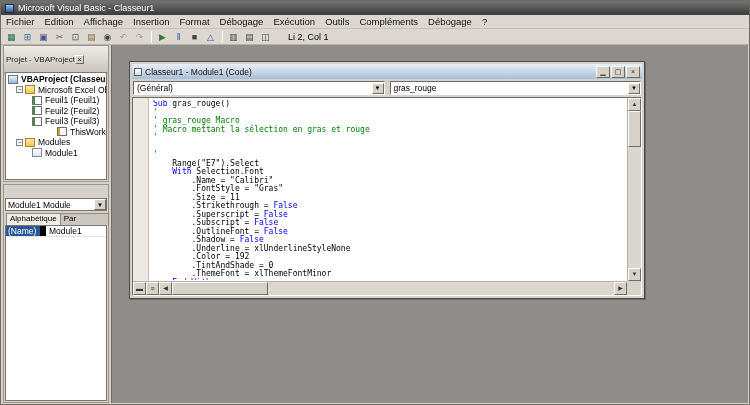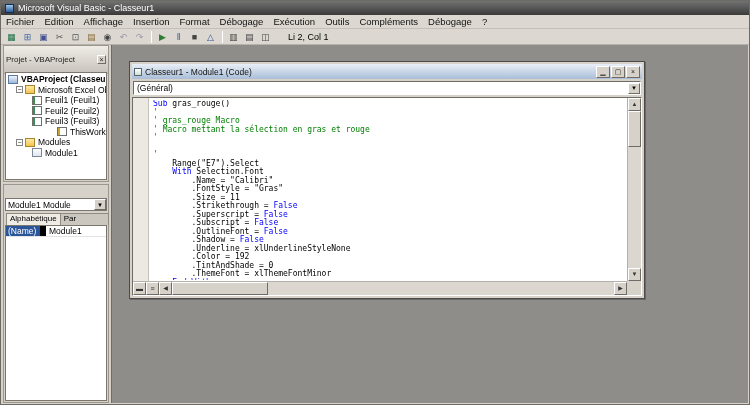--- a/index.html
+++ b/index.html
@@ -19,21 +19,21 @@
   .pos-ind{margin-left:14px;font-size:9px;color:#000}
 
   
   .r3d{background:#d6d2ca;border:1px solid;border-color:#fff #6f6c66 #6f6c66 #fff}
   .s3d{border:1px solid;border-color:#6f6c66 #fff #fff #6f6c66}
 
   
   .panel{position:absolute;left:2px;width:106px;background:#d6d2ca;border:1px solid #9b978f}
   .panel-project{top:44px;height:137px}
   .panel-props{top:183px;height:219px}
-  .panel-header{height:28px;background:linear-gradient(#efece6,#c8c4bc);border-bottom:1px solid #a9a59d;display:flex;align-items:center;justify-content:space-between;padding:0 2px;font-size:8px;color:#222}
+  .panel-header{height:28px;background:linear-gradient(#efece6,#c8c4bc);border-bottom:1px solid #a9a59d;display:flex;align-items:center;justify-content:flex-start;padding:0 2px;font-size:8px;color:#222}
   .panel-close{width:9px;height:9px;font-size:7px;line-height:7px;text-align:center;flex:none;cursor:default}
   .proj-toolbar{height:14px;display:flex;align-items:center;gap:2px;padding:1px 2px}
   .proj-btn{width:14px;height:12px;display:flex;align-items:center;justify-content:center;font-size:8px;color:#35507a}
   .tree{position:absolute;top:26px;left:1px;right:1px;bottom:1px;background:#fff;border:1px solid #7a766e;overflow:hidden;font-size:8.5px;padding-top:1px}
   .tree-row{display:flex;align-items:center;height:10.5px;white-space:nowrap;overflow:hidden}
   .expander{width:7px;height:7px;flex:none;border:1px solid #848484;background:#fff;font-size:7px;line-height:5px;text-align:center;margin-right:2px;color:#333}
   .ti{width:10px;height:9px;flex:none;display:inline-block;margin-right:3px;border:1px solid #777}
   .ti-project{background:linear-gradient(#eef4fb,#9db8d9);border-color:#5a7aa0}
   .ti-folder{background:linear-gradient(#ffe9a8,#f0c64c);border-color:#a8862c}
   .ti-sheet{background:linear-gradient(90deg,#3f8f4f 2px,#fff 2px);border-color:#6f6f6f}
@@ -206,20 +206,24 @@
             <span class="cw-btn r3d">▁</span>
             <span class="cw-btn r3d">▢</span>
             <span class="cw-btn r3d">×</span>
           </span>
       </div>
       <div class="cw-combos">
         <div class="combo s3d">
           <span>(Général)</span>
           <span class="combo-arrow r3d">▼</span>
         </div>
+        <div class="combo s3d">
+          <span>gras_rouge</span>
+          <span class="combo-arrow r3d">▼</span>
+        </div>
       </div>
       <div class="cw-code s3d">
         <div class="code-margin"></div>
         <div class="code-lines"><div class="code-line"><span class="c-k">Sub</span><span class="c-p"> gras_rouge()</span></div><div class="code-line"><span class="c-c">'</span></div><div class="code-line"><span class="c-c">' gras_rouge Macro</span></div><div class="code-line"><span class="c-c">' Macro mettant la sélection en gras et rouge</span></div><div class="code-line"><span class="c-c">'</span></div><div class="code-line"><span class="c-p"></span></div><div class="code-line"><span class="c-c">'</span></div><div class="code-line"><span class="c-p">    Range("E7").Select</span></div><div class="code-line"><span class="c-p">    </span><span class="c-k">With</span><span class="c-p"> Selection.Font</span></div><div class="code-line"><span class="c-p">        .Name = "Calibri"</span></div><div class="code-line"><span class="c-p">        .FontStyle = "Gras"</span></div><div class="code-line"><span class="c-p">        .Size = 11</span></div><div class="code-line"><span class="c-p">        .Strikethrough = </span><span class="c-k">False</span></div><div class="code-line"><span class="c-p">        .Superscript = </span><span class="c-k">False</span></div><div class="code-line"><span class="c-p">        .Subscript = </span><span class="c-k">False</span></div><div class="code-line"><span class="c-p">        .OutlineFont = </span><span class="c-k">False</span></div><div class="code-line"><span class="c-p">        .Shadow = </span><span class="c-k">False</span></div><div class="code-line"><span class="c-p">        .Underline = xlUnderlineStyleNone</span></div><div class="code-line"><span class="c-p">        .Color = 192</span></div><div class="code-line"><span class="c-p">        .TintAndShade = 0</span></div><div class="code-line"><span class="c-p">        .ThemeFont = xlThemeFontMinor</span></div><div class="code-line"><span class="c-p">    </span><span class="c-k">End With</span></div></div>
         <div class="vscroll">
           <span class="vs-up r3d">▲</span>
           <span class="vs-thumb r3d"></span>
           <span class="vs-down r3d">▼</span>
         </div>
         <div class="hscroll">

